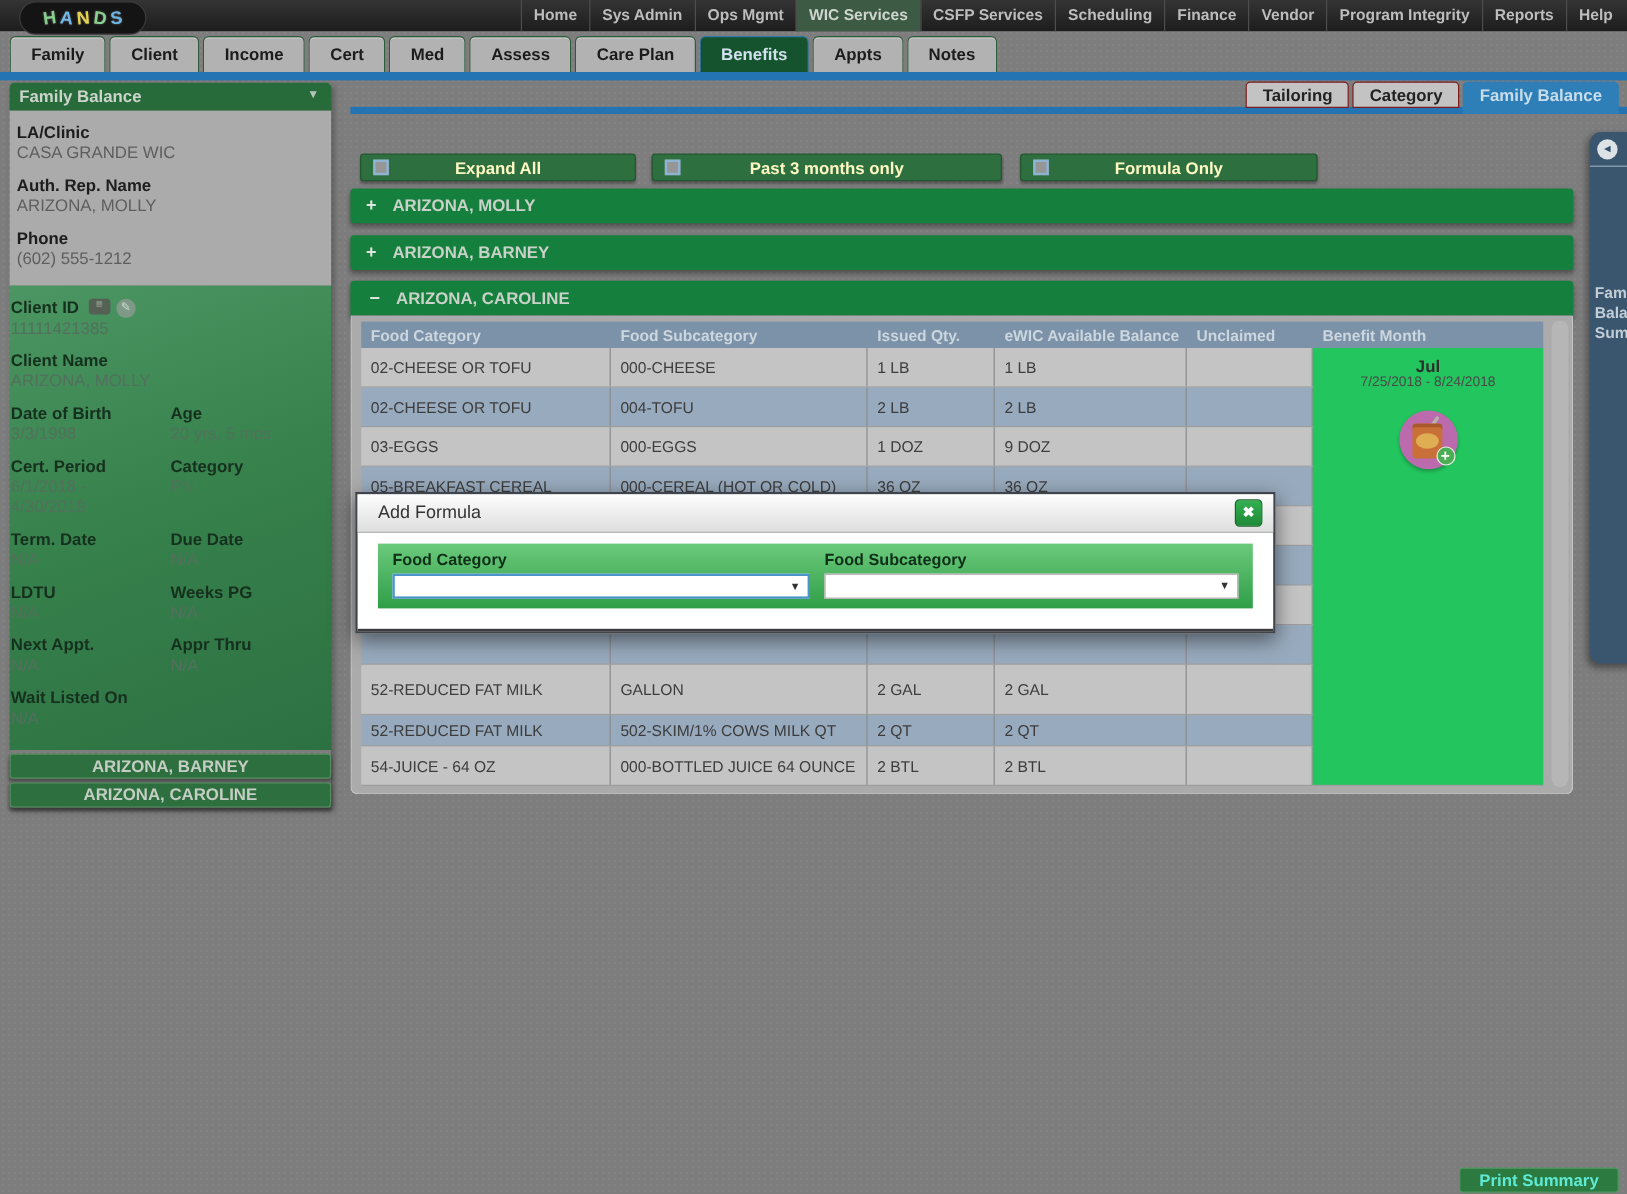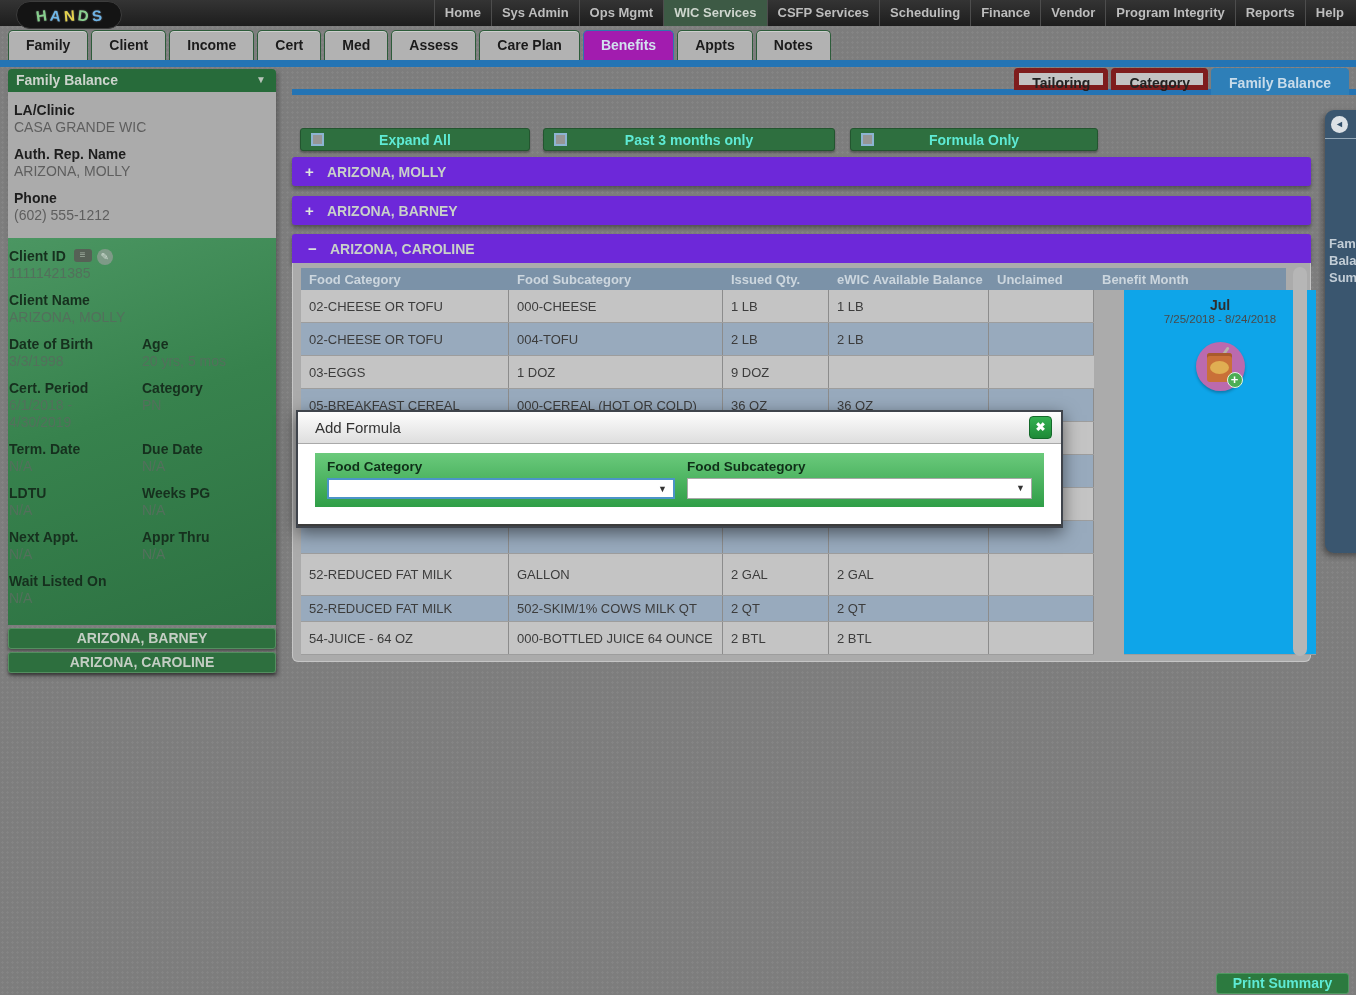--- a/index.html
+++ b/index.html
@@ -29,21 +29,21 @@
   .nav-items li { border-left:1px solid #4d4d4d; padding:0 10px; line-height:25px;
     font-size:13px; font-weight:bold; color:#bdbdbd; white-space:nowrap; cursor:default; }
   .nav-items li.active { background:#3d5a45; color:#ced6ce; }
 
   
   .tabrow { position:absolute; left:8px; top:30px; display:flex; gap:3px; z-index:2; }
   .tab { height:30px; line-height:28px; padding:0 17px; background:#b2b2b2;
     border:1px solid #2d5c3a; border-bottom:none; border-radius:5px 5px 0 0;
     font-size:14px; font-weight:bold; color:#1b1b1b;
     box-shadow: inset 0 1px 0 #cecece; }
-  .tab.active { background:#a21caf; color:#d2e1ee; border-color:#2e77ad; box-shadow:none; }
+  .tab.active { background:#14532d; color:#d2e1ee; border-color:#2e77ad; box-shadow:none; }
   .bluebar { position:absolute; left:0; top:60px; width:1356px; height:7px; background:#2474b4; }
 
   
   .sidebar { position:absolute; left:8px; top:69px; width:268px;
     box-shadow:2px 3px 5px rgba(0,0,0,.3); }
   .sb-header { height:23px; background:#276b3a; border-radius:4px 4px 0 0;
     color:#ccd4cc; font-weight:bold; font-size:14px; line-height:22px;
     padding:0 8px; position:relative; cursor:pointer; }
   .sb-header .arrow { position:absolute; right:10px; top:0; font-size:10px; color:#b9c4ba; }
   .sb-grey { background:#ababab; padding:10px 6px 4px; }
@@ -63,36 +63,36 @@
   .two-col .fld { width:50%; }
   .two-col .fld:first-child { padding-right:6px; }
   .member-btn { height:21px; margin-top:3px; background:#2d6f3e; border:1px solid #548f60;
     border-radius:3px; color:#c4cec4; font-size:14px; font-weight:bold; text-align:center;
     line-height:19px; cursor:pointer; box-shadow:0 2px 3px rgba(0,0,0,.4); }
 
   
   .subtab-bar { position:absolute; left:292px; top:89px; width:1064px; height:6px; background:#2474b4; }
   .subtabs { position:absolute; right:7px; top:68px; display:flex; gap:3px; align-items:flex-start; z-index:2; }
   .subtab { height:22px; line-height:20px; padding:0 13px; background:#c3c3c3;
-    border:5px solid #7f1d1d; border-radius:4px 4px 0 0; font-size:14px; font-weight:bold; color:#222; cursor:pointer; }
+    border:1px solid #7f1d1d; border-radius:4px 4px 0 0; font-size:14px; font-weight:bold; color:#222; cursor:pointer; }
   .subtab.active { height:27px; background:#2e7fb8; color:#c8dcea; border-color:#2e7fb8; }
 
   
   .toolbar { position:absolute; left:300px; top:128px; height:23px; display:flex; }
   .toolbtn { height:23px; background:#2e6f3f; border:1px solid #23552f; border-radius:3px;
-    color:#5eead4; font-size:14px; font-weight:bold; display:flex; align-items:center;
+    color:#fef9c3; font-size:14px; font-weight:bold; display:flex; align-items:center;
     justify-content:center; position:relative; cursor:pointer; box-shadow:0 2px 2px rgba(0,0,0,.3); }
   .toolbtn .cb { position:absolute; left:10px; top:4px; width:13px; height:13px;
     background:#969696; border:2px solid #8db4d2; cursor:pointer; }
   .tb1 { width:230px; margin-right:13px; }
   .tb2 { width:292px; margin-right:15px; }
   .tb3 { width:248px; }
 
   
-  .acc { position:absolute; left:292px; width:1019px; height:29px; background:#6d28d9;
+  .acc { position:absolute; left:292px; width:1019px; height:29px; background:#15803d;
     border-radius:3px; color:#c9d1c9; font-size:14px; font-weight:bold; line-height:29px;
     padding-left:13px; cursor:pointer; box-shadow:0 3px 4px rgba(0,0,0,.35); }
   .acc .sym { display:inline-block; width:22px; color:#dfe6df; font-size:15px; }
   .acc1 { top:157px; } .acc2 { top:196px; } .acc3 { top:234px; border-radius:3px 3px 0 0;padding-left:16px; }
 
   
   .panel { position:absolute; left:292px; top:263px; width:1019px; height:399px;
     background:#ababab; border:1px solid #c6c6c6; border-top:none; border-radius:0 0 6px 6px; }
   .scroll-gutter { position:absolute; right:3px; top:4px; bottom:5px; width:14px;
     background:#b6b6b6; border-radius:7px; cursor:pointer; }
@@ -103,21 +103,21 @@
   .tbody { position:relative; }
   .rows { width:793px; }
   .trow { display:grid; grid-template-columns:208px 214px 106px 160px 105px;
     align-items:center; border-bottom:1px solid #9d9d9d; height:33px; }
   .trow:nth-child(odd) { background:#c4c4c4; }
   .trow:nth-child(even){ background:#98aabd; }
   .trow div { padding-left:8px; color:#3c3c3c; border-right:1px solid #8c8c8c; height:100%;
     display:flex; align-items:center; overflow:hidden; }
   .trow.tall { height:42px; }
   .trow.short { height:26px; }
-  .bm-col { position:absolute; left:823px; top:0; bottom:0; width:192px; background:#0ea5e9;
+  .bm-col { position:absolute; left:793px; top:0; bottom:0; width:192px; background:#22c55e;
     border-bottom:1px solid #9d9d9d; text-align:center; }
   .bm-month { margin-top:7px; font-size:14px; font-weight:bold; color:#2f2f2f; }
   .bm-range { font-size:11.5px; color:#4a4a4a; }
   .bm-icon { position:relative; width:49px; height:49px; margin:17px auto 0;
     border-radius:50%; background:#bb6aae; cursor:pointer; box-shadow:0 2px 3px rgba(0,0,0,.25); }
   .bm-can { position:absolute; left:11px; top:11px; width:25px; height:29px;
     background:#c97038; border-radius:3px; box-shadow: inset 0 3px 0 #a85a2c; }
   .bm-can-label { position:absolute; left:3px; top:8px; width:19px; height:13px;
     background:#e0ae52; border-radius:50%; }
   .bm-spoon { position:absolute; left:27px; top:4px; width:3px; height:14px;
@@ -351,20 +351,21 @@
         </div>
         <div class="trow">
           <div>02-CHEESE OR TOFU</div>
           <div>004-TOFU</div>
           <div>2 LB</div>
           <div>2 LB</div>
           <div></div>
         </div>
         <div class="trow">
           <div>03-EGGS</div>
+          <div>000-EGGS</div>
           <div>1 DOZ</div>
           <div>9 DOZ</div>
           <div></div>
         </div>
         <div class="trow">
           <div>05-BREAKFAST CEREAL</div>
           <div>000-CEREAL (HOT OR COLD)</div>
           <div>36 OZ</div>
           <div>36 OZ</div>
           <div></div>

